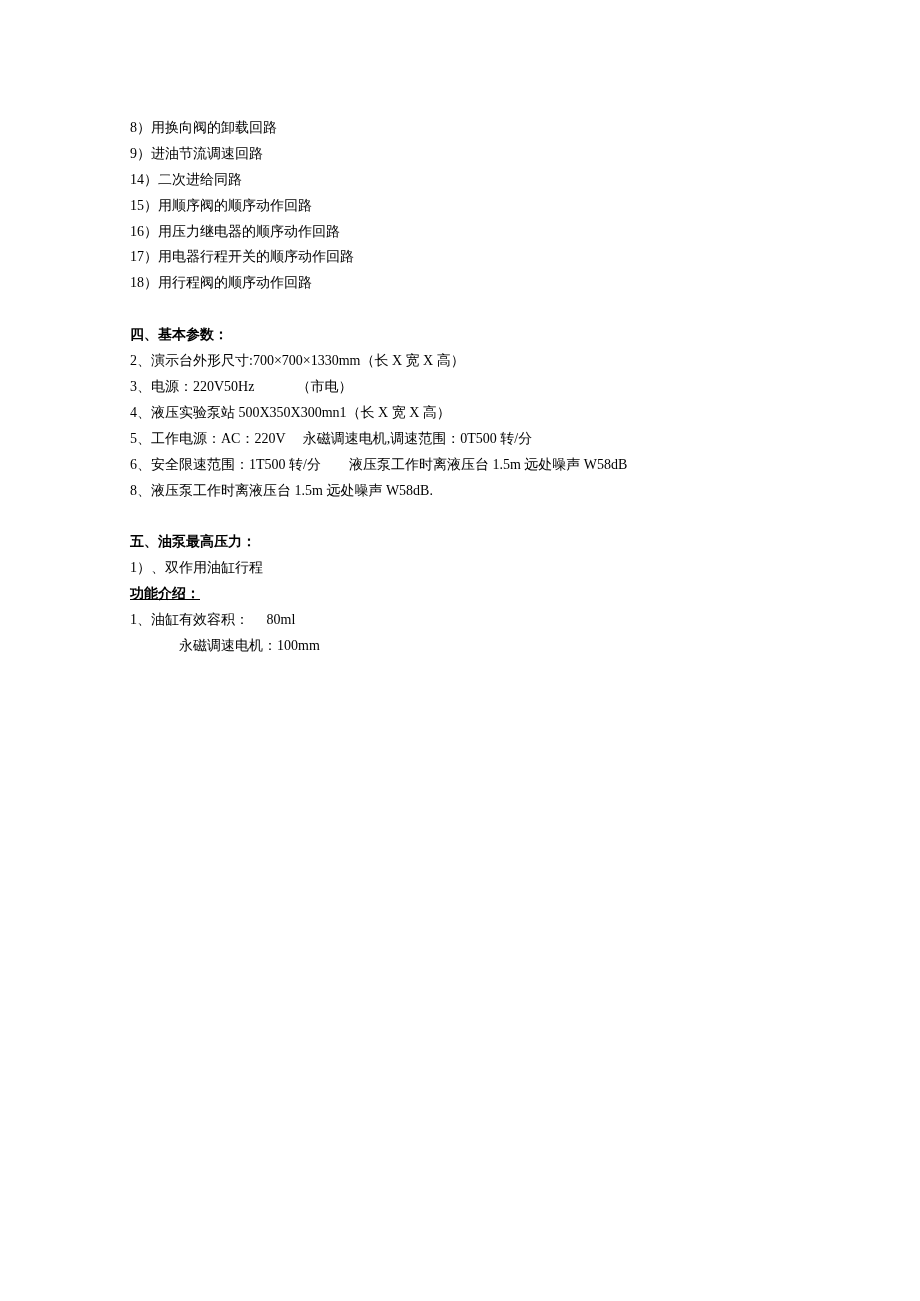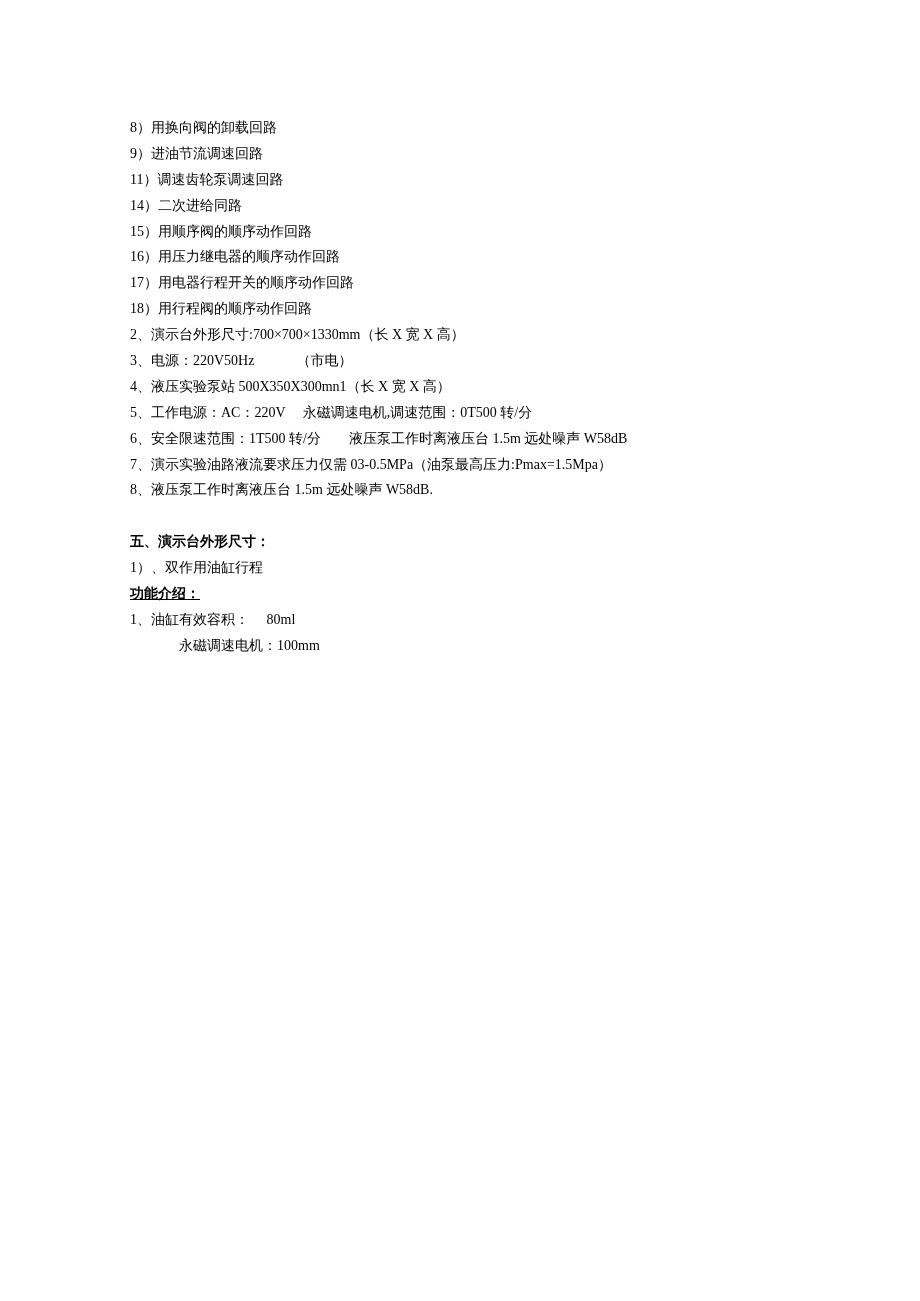--- a/index.html
+++ b/index.html
@@ -29,39 +29,38 @@
   }
 </style>
 </head>
 <body>
 
 <div class="page">
 
   <div>
     <div class="list-item">8）用换向阀的卸载回路</div>
     <div class="list-item">9）进油节流调速回路</div>
-    <div class="list-item">11）调速齿轮泵调速回路</div>
     <div class="list-item">14）二次进给同路</div>
     <div class="list-item">15）用顺序阀的顺序动作回路</div>
     <div class="list-item">16）用压力继电器的顺序动作回路</div>
     <div class="list-item">17）用电器行程开关的顺序动作回路</div>
     <div class="list-item">18）用行程阀的顺序动作回路</div>
   </div>
 
+  <div class="section-heading">四、基本参数：</div>
   <div>
     <div class="list-item">2、演示台外形尺寸:700×700×1330mm（长 X 宽 X 高）</div>
     <div class="list-item">3、电源：220V50Hz            （市电）</div>
     <div class="list-item">4、液压实验泵站 500X350X300mn1（长 X 宽 X 高）</div>
     <div class="list-item">5、工作电源：AC：220V     永磁调速电机,调速范围：0T500 转/分</div>
     <div class="list-item">6、安全限速范围：1T500 转/分        液压泵工作时离液压台 1.5m 远处噪声 W58dB</div>
-    <div class="list-item">7、演示实验油路液流要求压力仅需 03-0.5MPa（油泵最高压力:Pmax=1.5Mpa）</div>
     <div class="list-item">8、液压泵工作时离液压台 1.5m 远处噪声 W58dB.</div>
   </div>
 
-  <div class="section-heading">五、演示台外形尺寸：</div>
+  <div class="section-heading">五、油泵最高压力：</div>
   <div>
     <div class="list-item">1）、双作用油缸行程</div>
     <div class="list-item" style="font-weight:bold;text-decoration:underline;">功能介绍：</div>
     <div class="list-item">1、油缸有效容积：     80ml</div>
     <div class="list-item indent-sub">永磁调速电机：100mm</div>
   </div>
 
 </div>
 
 </body></html>

